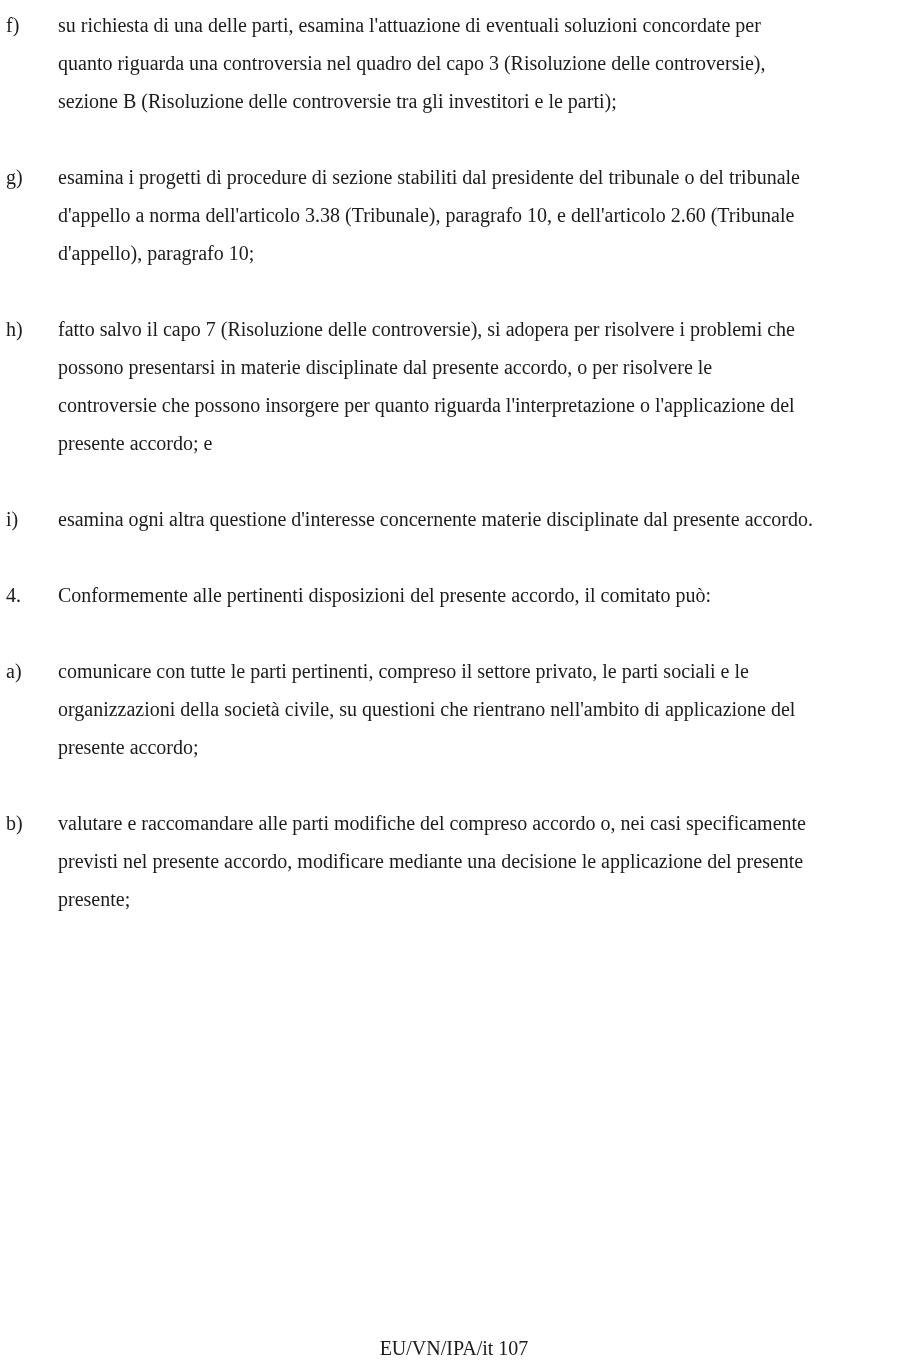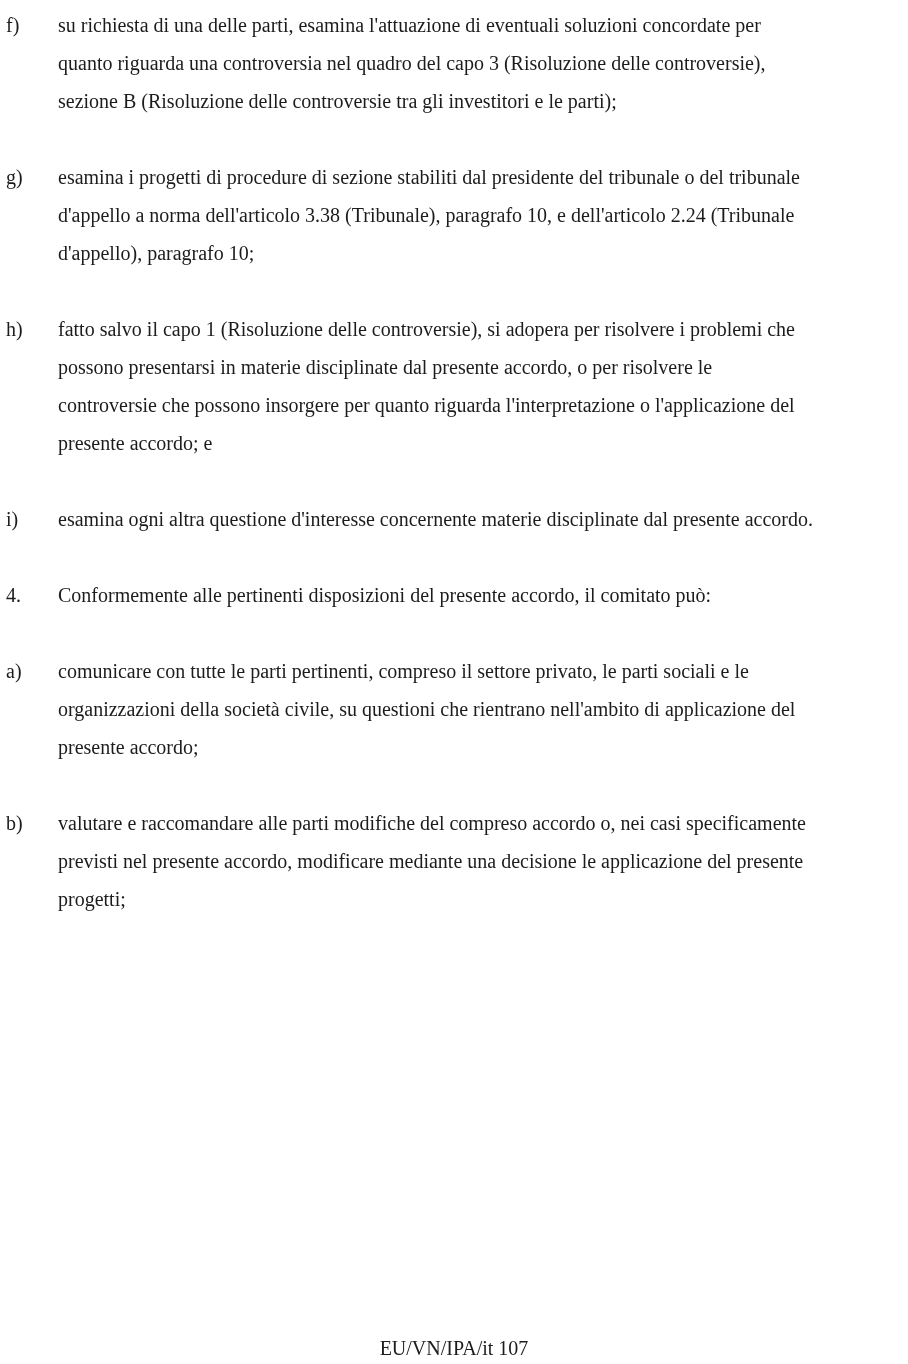--- a/index.html
+++ b/index.html
@@ -58,29 +58,29 @@
       <div class="line">su richiesta di una delle parti, esamina l'attuazione di eventuali soluzioni concordate per</div>
       <div class="line">quanto riguarda una controversia nel quadro del capo 3 (Risoluzione delle controversie),</div>
       <div class="line">sezione B (Risoluzione delle controversie tra gli investitori e le parti);</div>
     </div>
   </div>
 
   <div class="item">
     <div class="label">g)</div>
     <div class="text">
       <div class="line">esamina i progetti di procedure di sezione stabiliti dal presidente del tribunale o del tribunale</div>
-      <div class="line">d'appello a norma dell'articolo 3.38 (Tribunale), paragrafo 10, e dell'articolo 2.24 (Tribunale</div>
+      <div class="line">d'appello a norma dell'articolo 3.38 (Tribunale), paragrafo 10, e dell'articolo 2.60 (Tribunale</div>
       <div class="line">d'appello), paragrafo 10;</div>
     </div>
   </div>
 
   <div class="item">
     <div class="label">h)</div>
     <div class="text">
-      <div class="line">fatto salvo il capo 1 (Risoluzione delle controversie), si adopera per risolvere i problemi che</div>
+      <div class="line">fatto salvo il capo 7 (Risoluzione delle controversie), si adopera per risolvere i problemi che</div>
       <div class="line">possono presentarsi in materie disciplinate dal presente accordo, o per risolvere le</div>
       <div class="line">controversie che possono insorgere per quanto riguarda l'interpretazione o l'applicazione del</div>
       <div class="line">presente accordo; e</div>
     </div>
   </div>
 
   <div class="item">
     <div class="label">i)</div>
     <div class="text">
       <div class="line">esamina ogni altra questione d'interesse concernente materie disciplinate dal presente accordo.</div>
@@ -101,19 +101,19 @@
       <div class="line">organizzazioni della società civile, su questioni che rientrano nell'ambito di applicazione del</div>
       <div class="line">presente accordo;</div>
     </div>
   </div>
 
   <div class="item">
     <div class="label">b)</div>
     <div class="text">
       <div class="line">valutare e raccomandare alle parti modifiche del compreso accordo o, nei casi specificamente</div>
       <div class="line">previsti nel presente accordo, modificare mediante una decisione le applicazione del presente</div>
-      <div class="line">progetti;</div>
+      <div class="line">presente;</div>
     </div>
   </div>
 
 </div>
 
 <div class="footer">EU/VN/IPA/it 107</div>
 
 </body></html>

